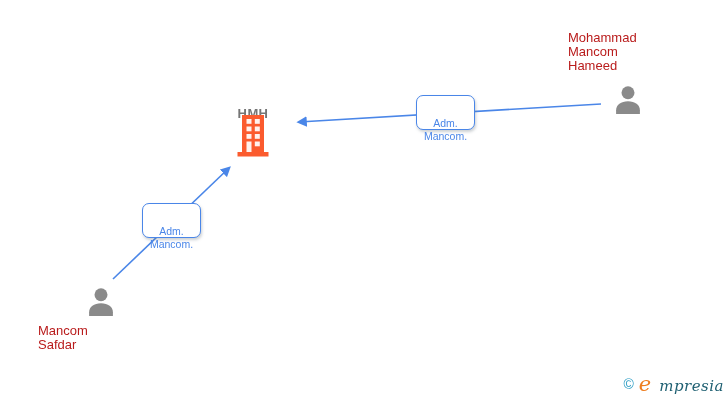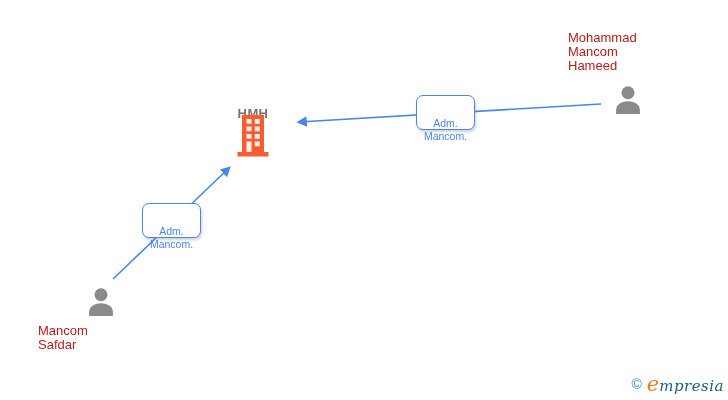--- a/index.html
+++ b/index.html
@@ -30,21 +30,21 @@
     padding-top:21px; box-shadow:1px 2px 3px rgba(110,120,130,0.35);
     cursor:pointer;
   }
 
   .logo {
     position:absolute; right:4px; bottom:4px; cursor:pointer;
     font-family:"DejaVu Serif", serif; white-space:nowrap;
   }
   .logo .copy { color:#2b9cc4; font-size:14px; font-family:"Liberation Sans", sans-serif; vertical-align:2px; }
   .logo .brand-e { color:#ee7d1e; font-size:21px; font-style:italic; margin-left:5px; }
-  .logo .brand-rest { color:#1f6072; font-size:15px; font-style:italic; letter-spacing:0.5px; }
+  .logo .brand-rest { color:#1f6072; font-size:15px; font-style:italic; letter-spacing:0.5px;margin-left:8px; }
 </style>
 </head>
 <body>
 
 <div class="canvas">
 
   <svg class="edges-layer" width="728" height="400" viewBox="0 0 728 400">
     <defs>
       <marker id="arrowhead" viewBox="0 0 10 10" refX="7.5" refY="5" markerWidth="6.5" markerHeight="6.5" orient="auto-start-reverse">
         <path d="M 0 0 L 10 5 L 0 10 z" fill="#4a86e8"></path>

